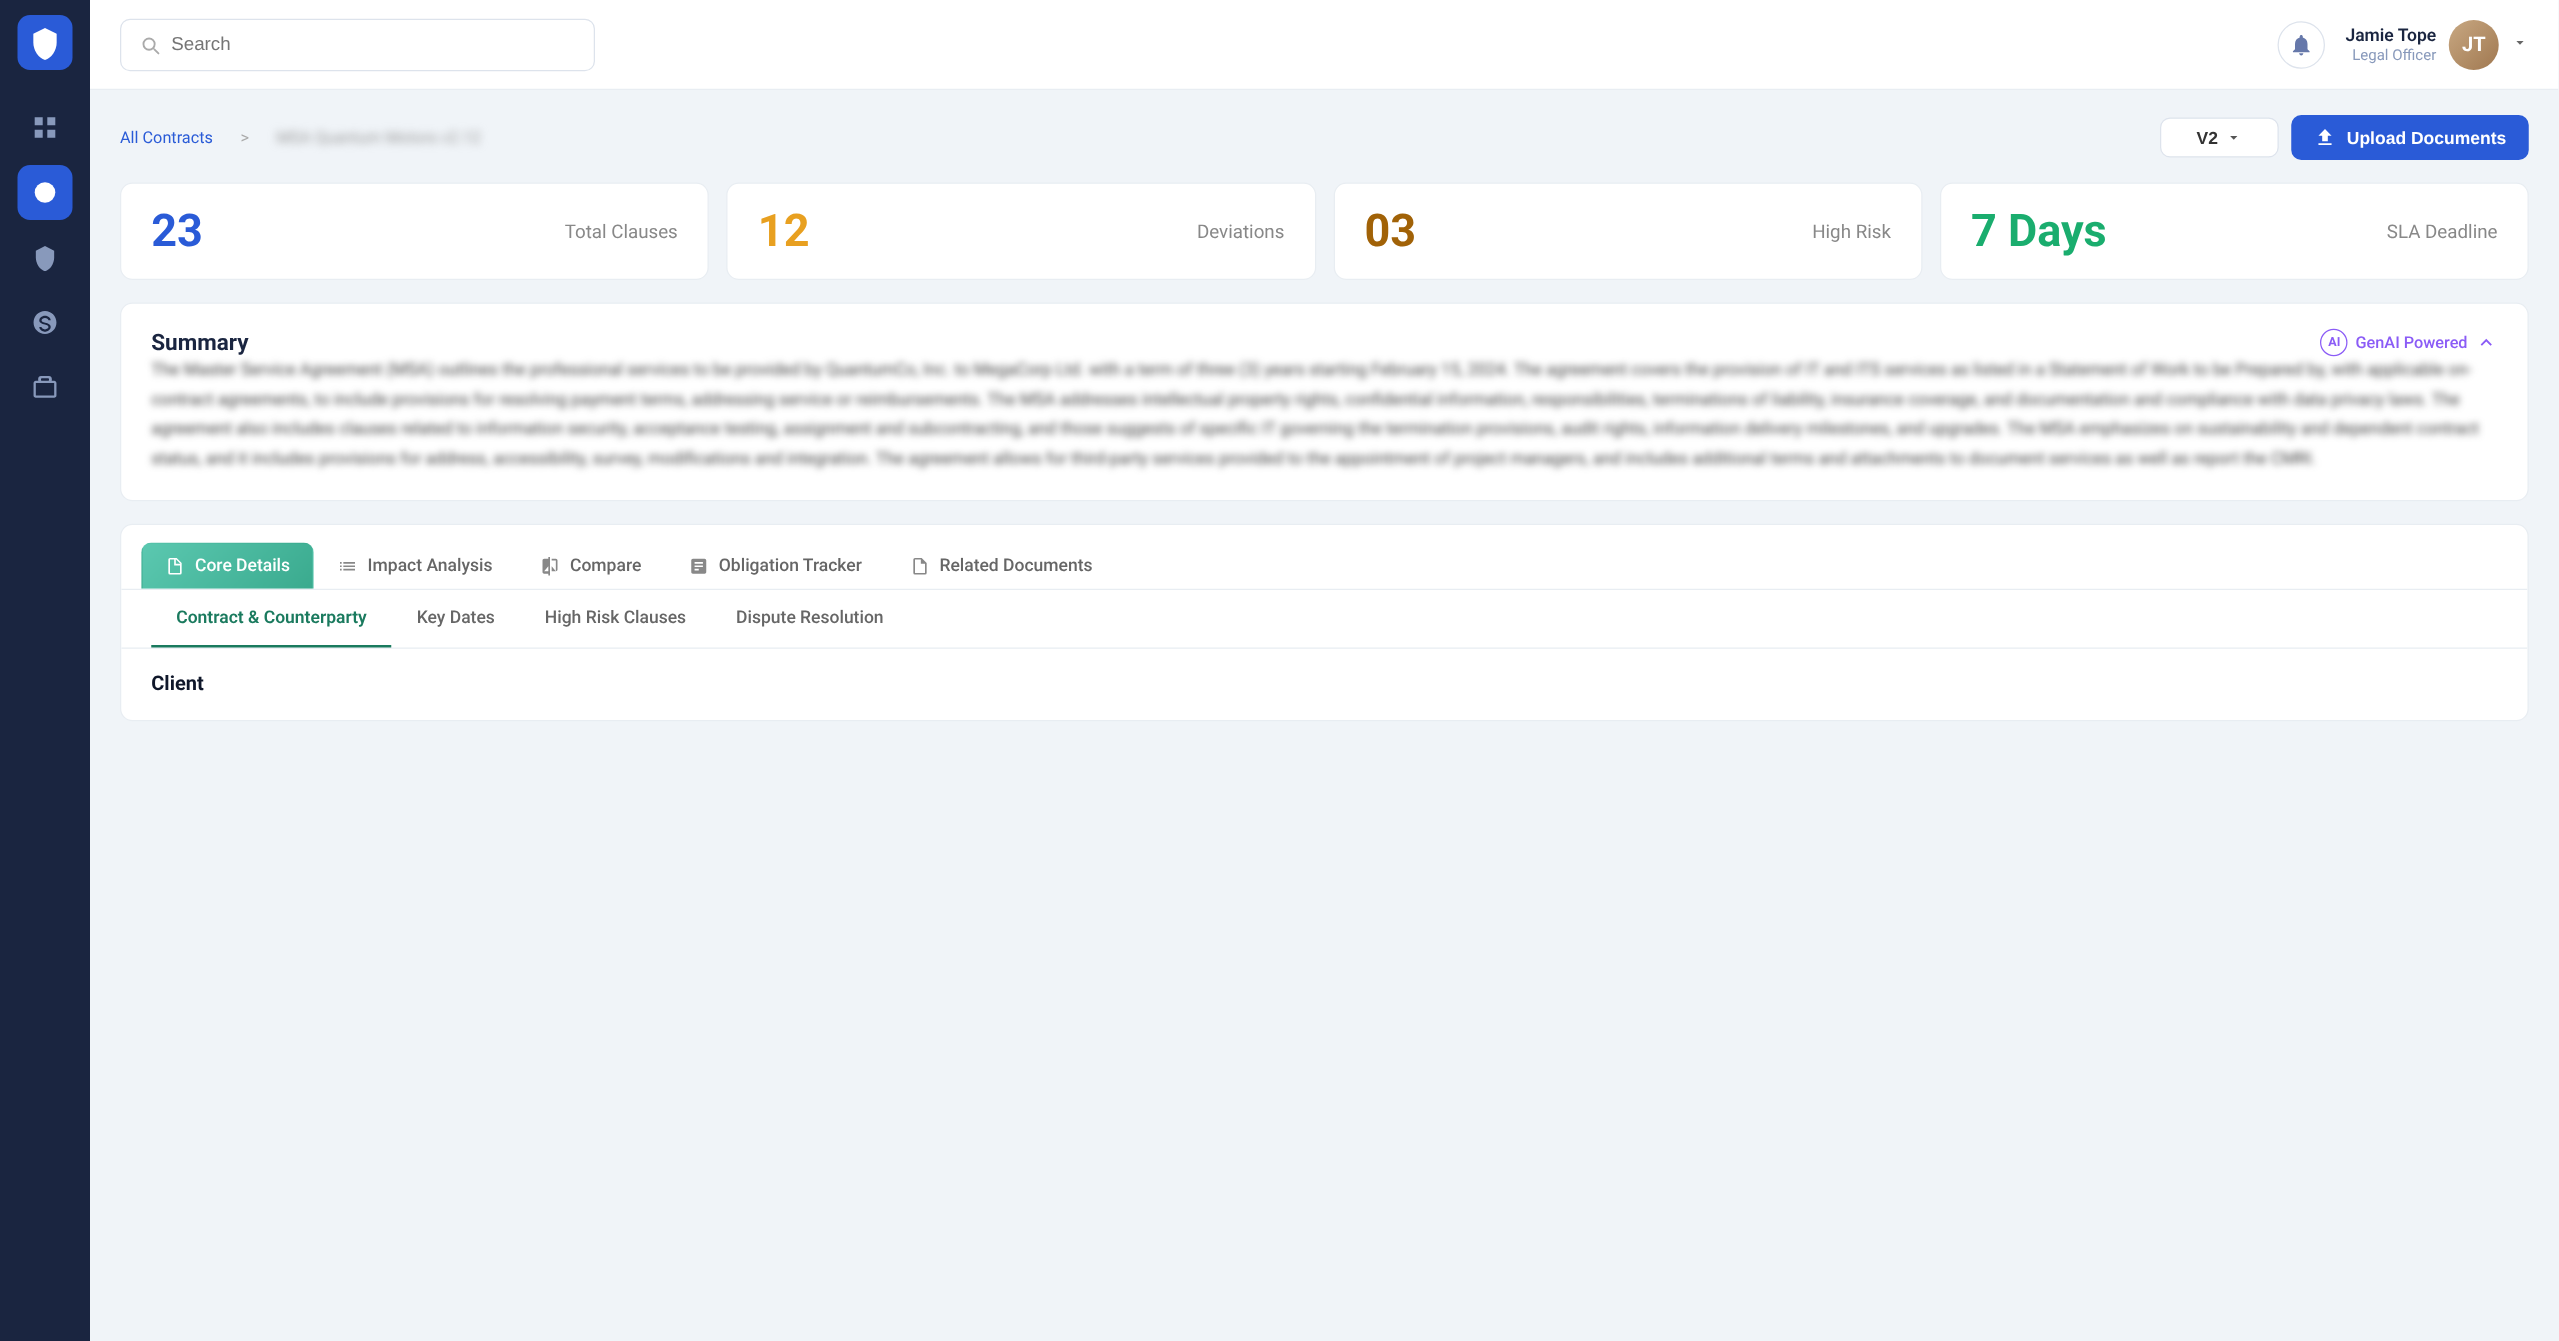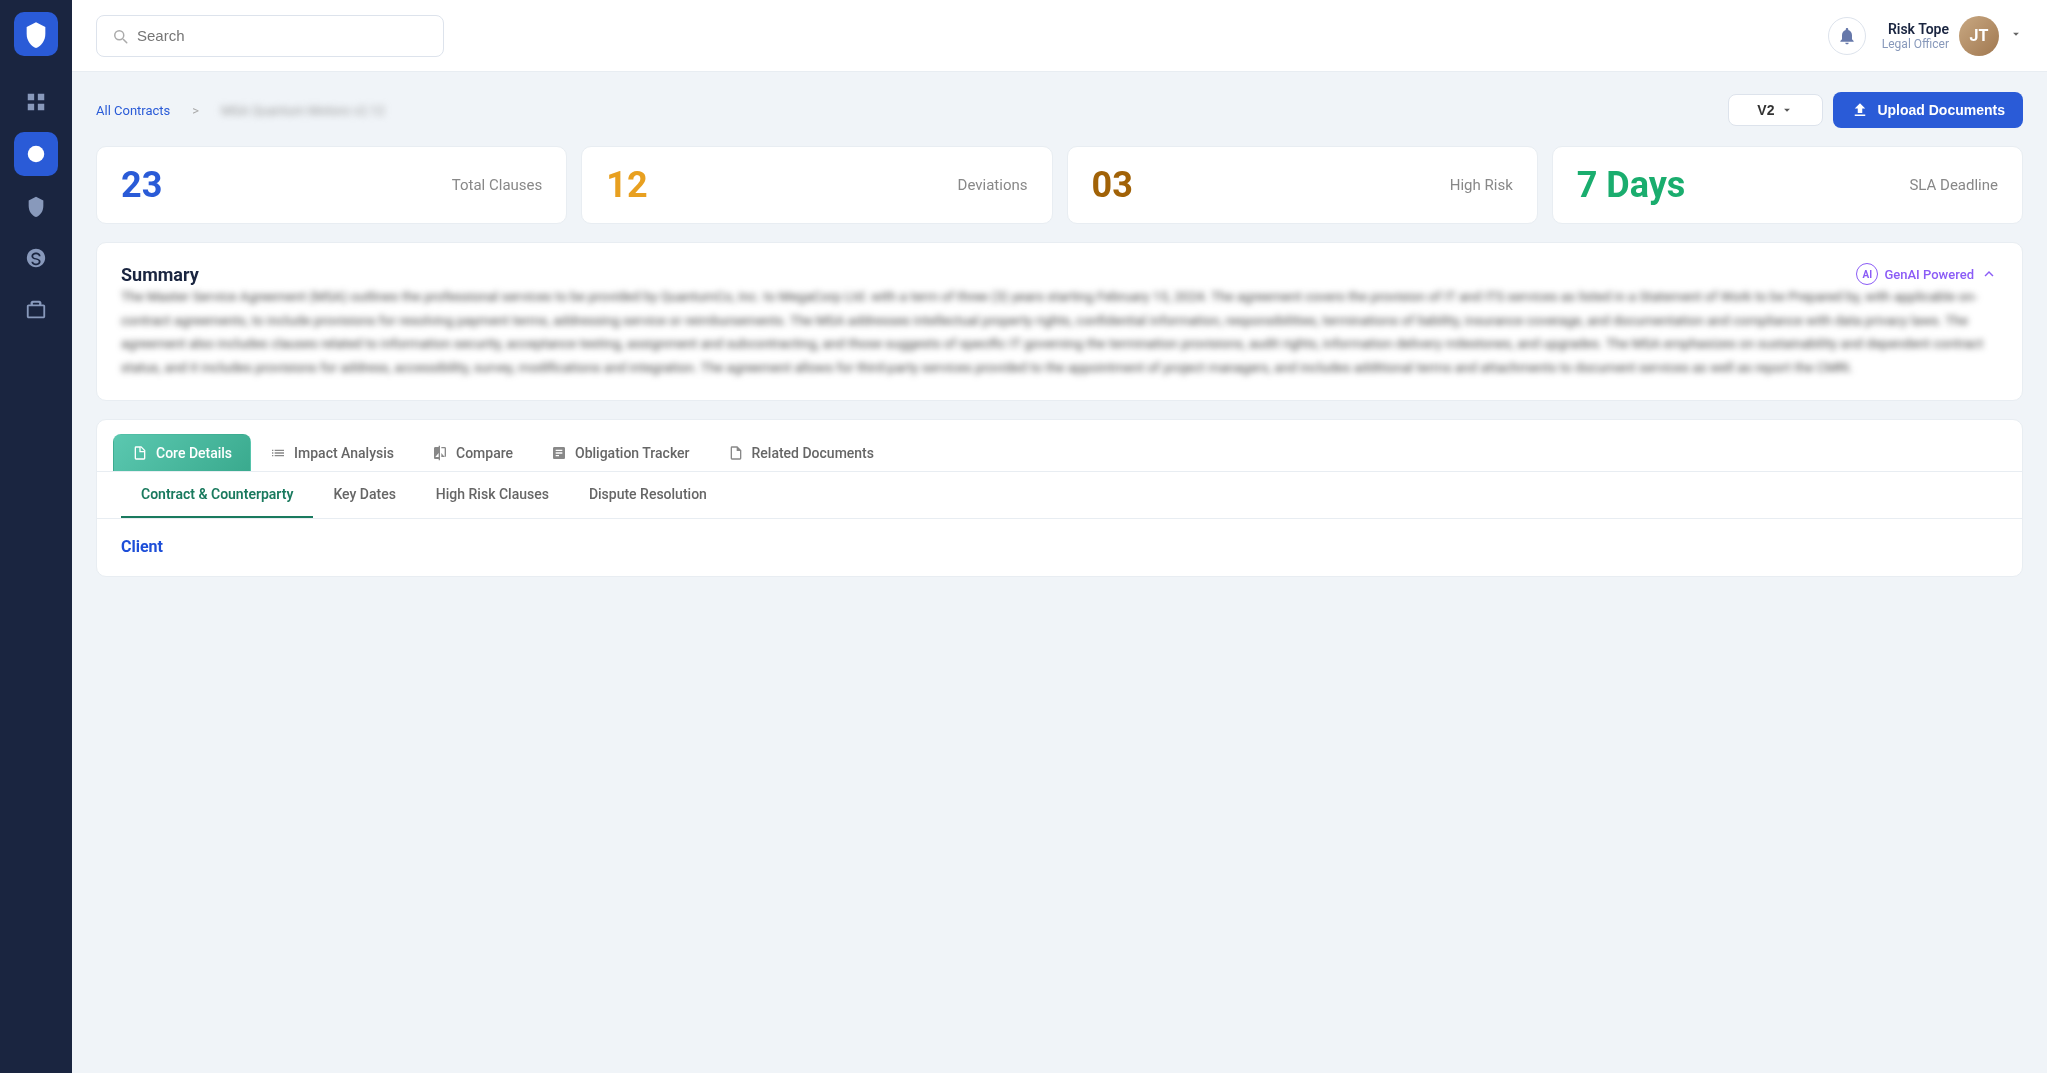--- a/index.html
+++ b/index.html
@@ -60,21 +60,21 @@
       gap: 16px;
     }
     .search-box {
       display: flex;
       align-items: center;
       gap: 8px;
       border: 1px solid #dde3ec;
       border-radius: 8px;
       padding: 0 14px;
       height: 42px;
-      width: 348px;
+      width: 380px;
       background: white;
     }
     .search-box input {
       border: none;
       outline: none;
       font-size: 15px;
       color: #555;
       width: 100%;
       background: transparent;
     }
@@ -291,21 +291,21 @@
       color: #1a7a5e;
       border-bottom-color: #1a7a5e;
       font-weight: 600;
     }
 
     
     .section-heading {
       padding: 18px 24px 0;
       font-size: 16px;
       font-weight: 700;
-      color: #1d4ed8;
+      color: #0f172a;
     }
   </style>
 </head>
 <body>
 
 <div class="sidebar">
   <div class="sidebar-logo">
     <svg viewBox="0 0 24 24" xmlns="http://www.w3.org/2000/svg">
       <path d="M12 2L4 6v6c0 5.5 3.5 10.7 8 12 4.5-1.3 8-6.5 8-12V6l-8-4z"></path>
     </svg>
@@ -354,21 +354,21 @@
     </div>
 
     <div class="topbar-right">
       <div class="notif-btn">
         <svg viewBox="0 0 24 24">
           <path d="M12 22c1.1 0 2-.9 2-2h-4c0 1.1.9 2 2 2zm6-6V11c0-3.07-1.64-5.64-4.5-6.32V4c0-.83-.67-1.5-1.5-1.5s-1.5.67-1.5 1.5v.68C7.63 5.36 6 7.92 6 11v5l-2 2v1h16v-1l-2-2z"></path>
         </svg>
       </div>
       <div class="user-info">
         <div class="user-text">
-          <div class="user-name">Risk Tope</div>
+          <div class="user-name">Jamie Tope</div>
           <div class="user-role">Legal Officer</div>
         </div>
         <div class="avatar">JT</div>
         <div class="chevron-down">
           <svg viewBox="0 0 24 24" fill="#666">
               <path d="M7 10l5 5 5-5z"></path>
             </svg>
         </div>
       </div>
     </div>

